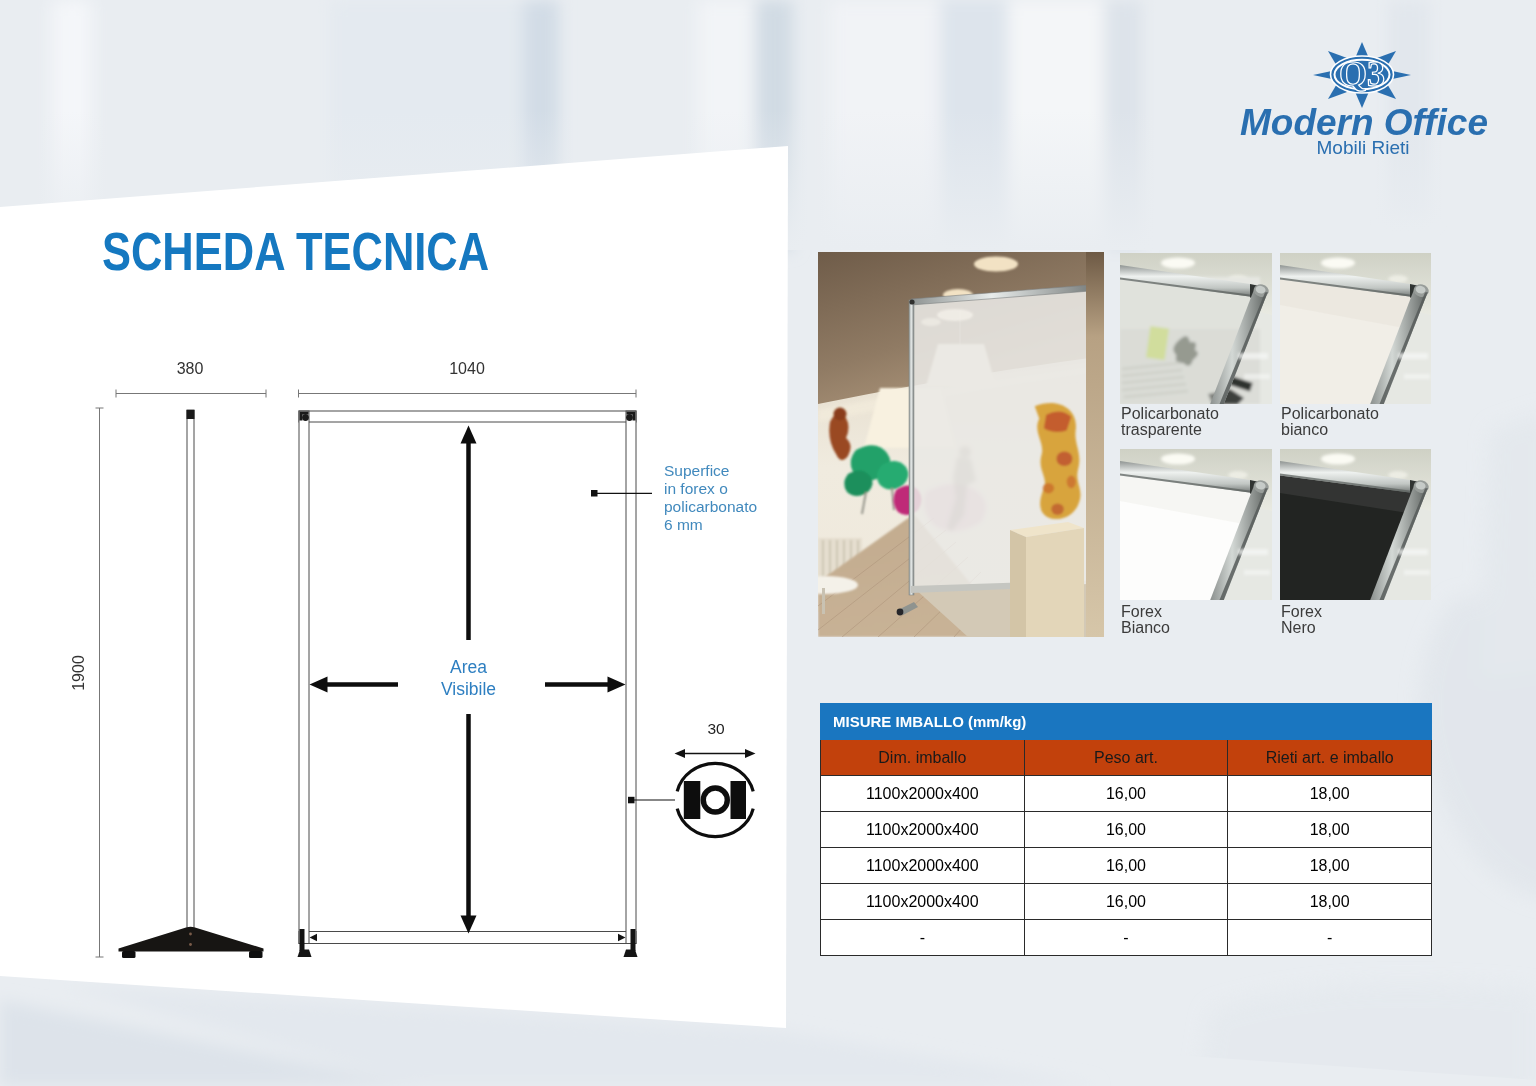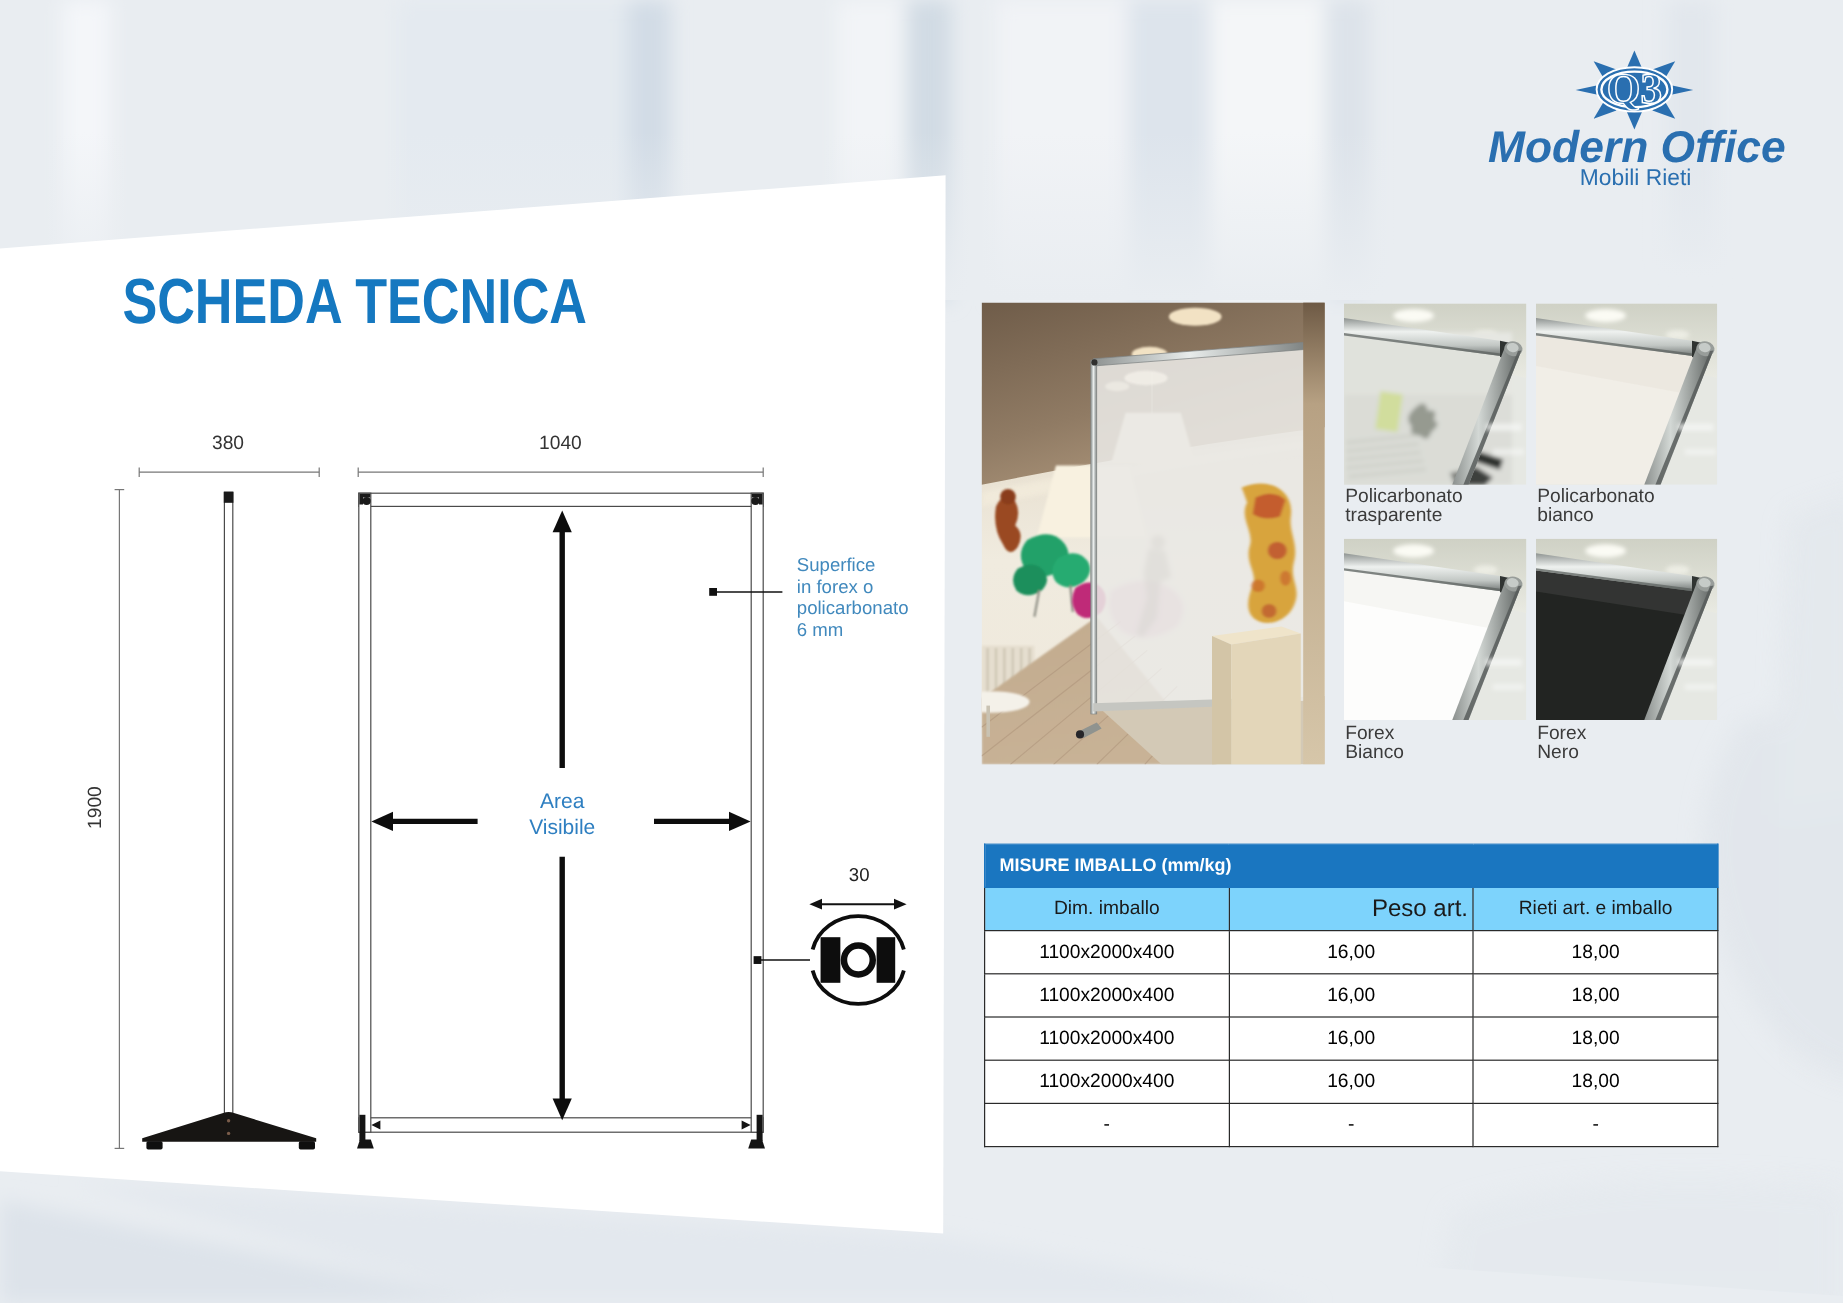--- a/index.html
+++ b/index.html
@@ -193,23 +193,23 @@
   <circle cx="715.3" cy="800" r="12" fill="#ffffff" stroke="#0d0d0d" stroke-width="5.4"></circle>
 </svg>
 
 <div class="abs" style="left:820px;top:703px;">
 <table style="border-collapse:collapse;table-layout:fixed;width:612px;font-family:'Liberation Sans',sans-serif;">
   <tbody>
         <tr>
     <td colspan="3" style="background:#1a76c0;color:#fff;font-weight:bold;font-size:15px;height:35px;padding:0 16px 0 12px;border:1px solid #1a76c0;">MISURE IMBALLO (mm/kg)</td>
   </tr>
 
-  <tr style="background:#7dd3fc;">
+  <tr style="background:#c2410c;">
     <td style="width:204px;border:1px solid #2a2a2a;height:35px;padding:0;text-align:center;font-size:16px;color:#1a1a1a;">Dim. imballo</td>
-    <td style="width:202px;border:1px solid #2a2a2a;padding:4px;text-align:right;font-size:20px;color:#1a1a1a;">Peso art.</td>
+    <td style="width:202px;border:1px solid #2a2a2a;padding:4px;text-align:center;font-size:16px;color:#1a1a1a;">Peso art.</td>
     <td style="width:206px;border:1px solid #2a2a2a;padding:0;text-align:center;font-size:16px;color:#1a1a1a;">Rieti art. e imballo</td>
   </tr>
 
   <tr style="background:#fff;">
           <td style="border:1px solid #2a2a2a;height:35px;padding:0;text-align:center;font-size:16px;">1100x2000x400</td>
           <td style="border:1px solid #2a2a2a;padding:0;text-align:center;font-size:16px;">16,00</td>
           <td style="border:1px solid #2a2a2a;padding:0;text-align:center;font-size:16px;">18,00</td>
         </tr>
 
   <tr style="background:#fff;">

